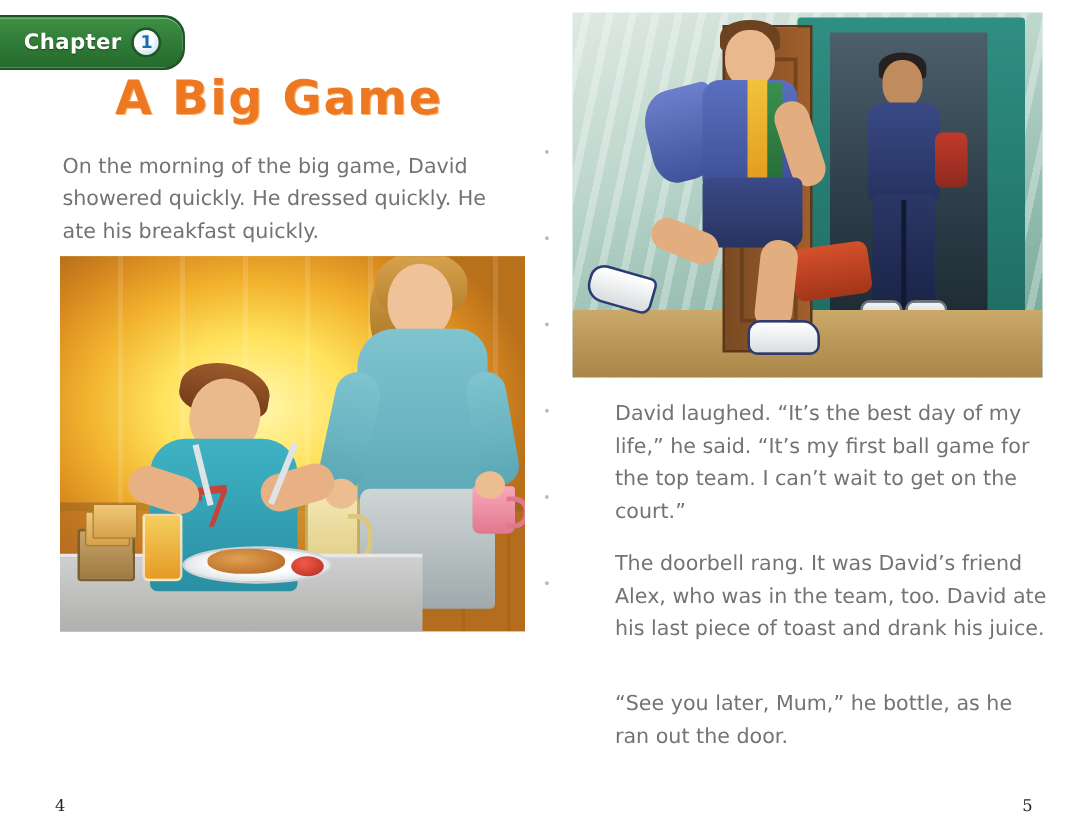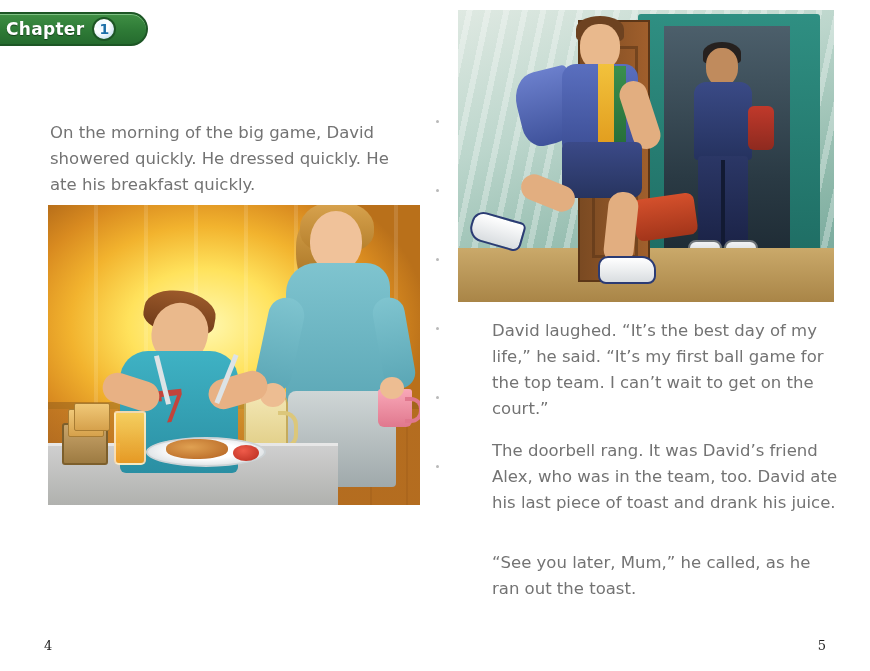--- a/index.html
+++ b/index.html
@@ -13,24 +13,24 @@
   .page {
     position: relative;
     width: 870px; height: 671px;
     background: #ffffff;
   }
 
   
   .chapter-banner {
     position: absolute;
     left: 0; top: 12px;
-    width: 148px; height: 34px;
+    width: 148px; height: 44px;
     display: flex;
     align-items: center;
-    padding-left: 6px;
+    padding-left: 19px;
     background: linear-gradient(#3f8f44, #2e7a36 55%, #256b2e);
     border-top-right-radius: 17px;
     border-bottom-right-radius: 17px;
     border: 2px solid #1d5625;
     border-left: none;
     box-shadow: inset 0 1px 0 #7fc184;
   }
   .chapter-banner .chapter-word {
     color: #ffffff;
     font-size: 17px;
@@ -438,20 +438,21 @@
 
 <div class="page">
 
   <div class="chapter-banner">
     <span class="chapter-word">Chapter</span>
     <span class="chapter-num-circle">
       <span>1</span>
     </span>
   </div>
 
+  <div class="book-title">A Big Game</div>
 
   <div class="para p-left-top">On the morning of the big game, David showered quickly. He dressed quickly. He ate his breakfast quickly.</div>
 
   <div class="illus-breakfast">
     <div class="ib-wall-lines"></div>
     <div class="ib-floor"></div>
     <div class="ib-counter"></div>
 
     <div class="ib-mom-hair2"></div>
     <div class="ib-mom-hair"></div>
@@ -523,16 +524,16 @@
     <div class="id-d-shorts"></div>
     <div class="id-bag"></div>
     <div class="id-d-leg-back"></div>
     <div class="id-d-leg-front"></div>
     <div class="id-shoe-back"></div>
     <div class="id-shoe-front"></div>
   </div>
 
   <div class="para p-right-2">The doorbell rang. It was David’s friend Alex, who was in the team, too. David ate his last piece of toast and drank his juice.</div>
   <div class="para p-right-1">David laughed. “It’s the best day of my life,” he said. “It’s my first ball game for the top team. I can’t wait to get on the court.”</div>
-  <div class="para p-right-3">“See you later, Mum,” he called, as he ran out the toast.</div>
+  <div class="para p-right-3">“See you later, Mum,” he bottle, as he ran out the door.</div>
   <div class="folio folio-right">5</div>
 
 </div>
 
 </body></html>

